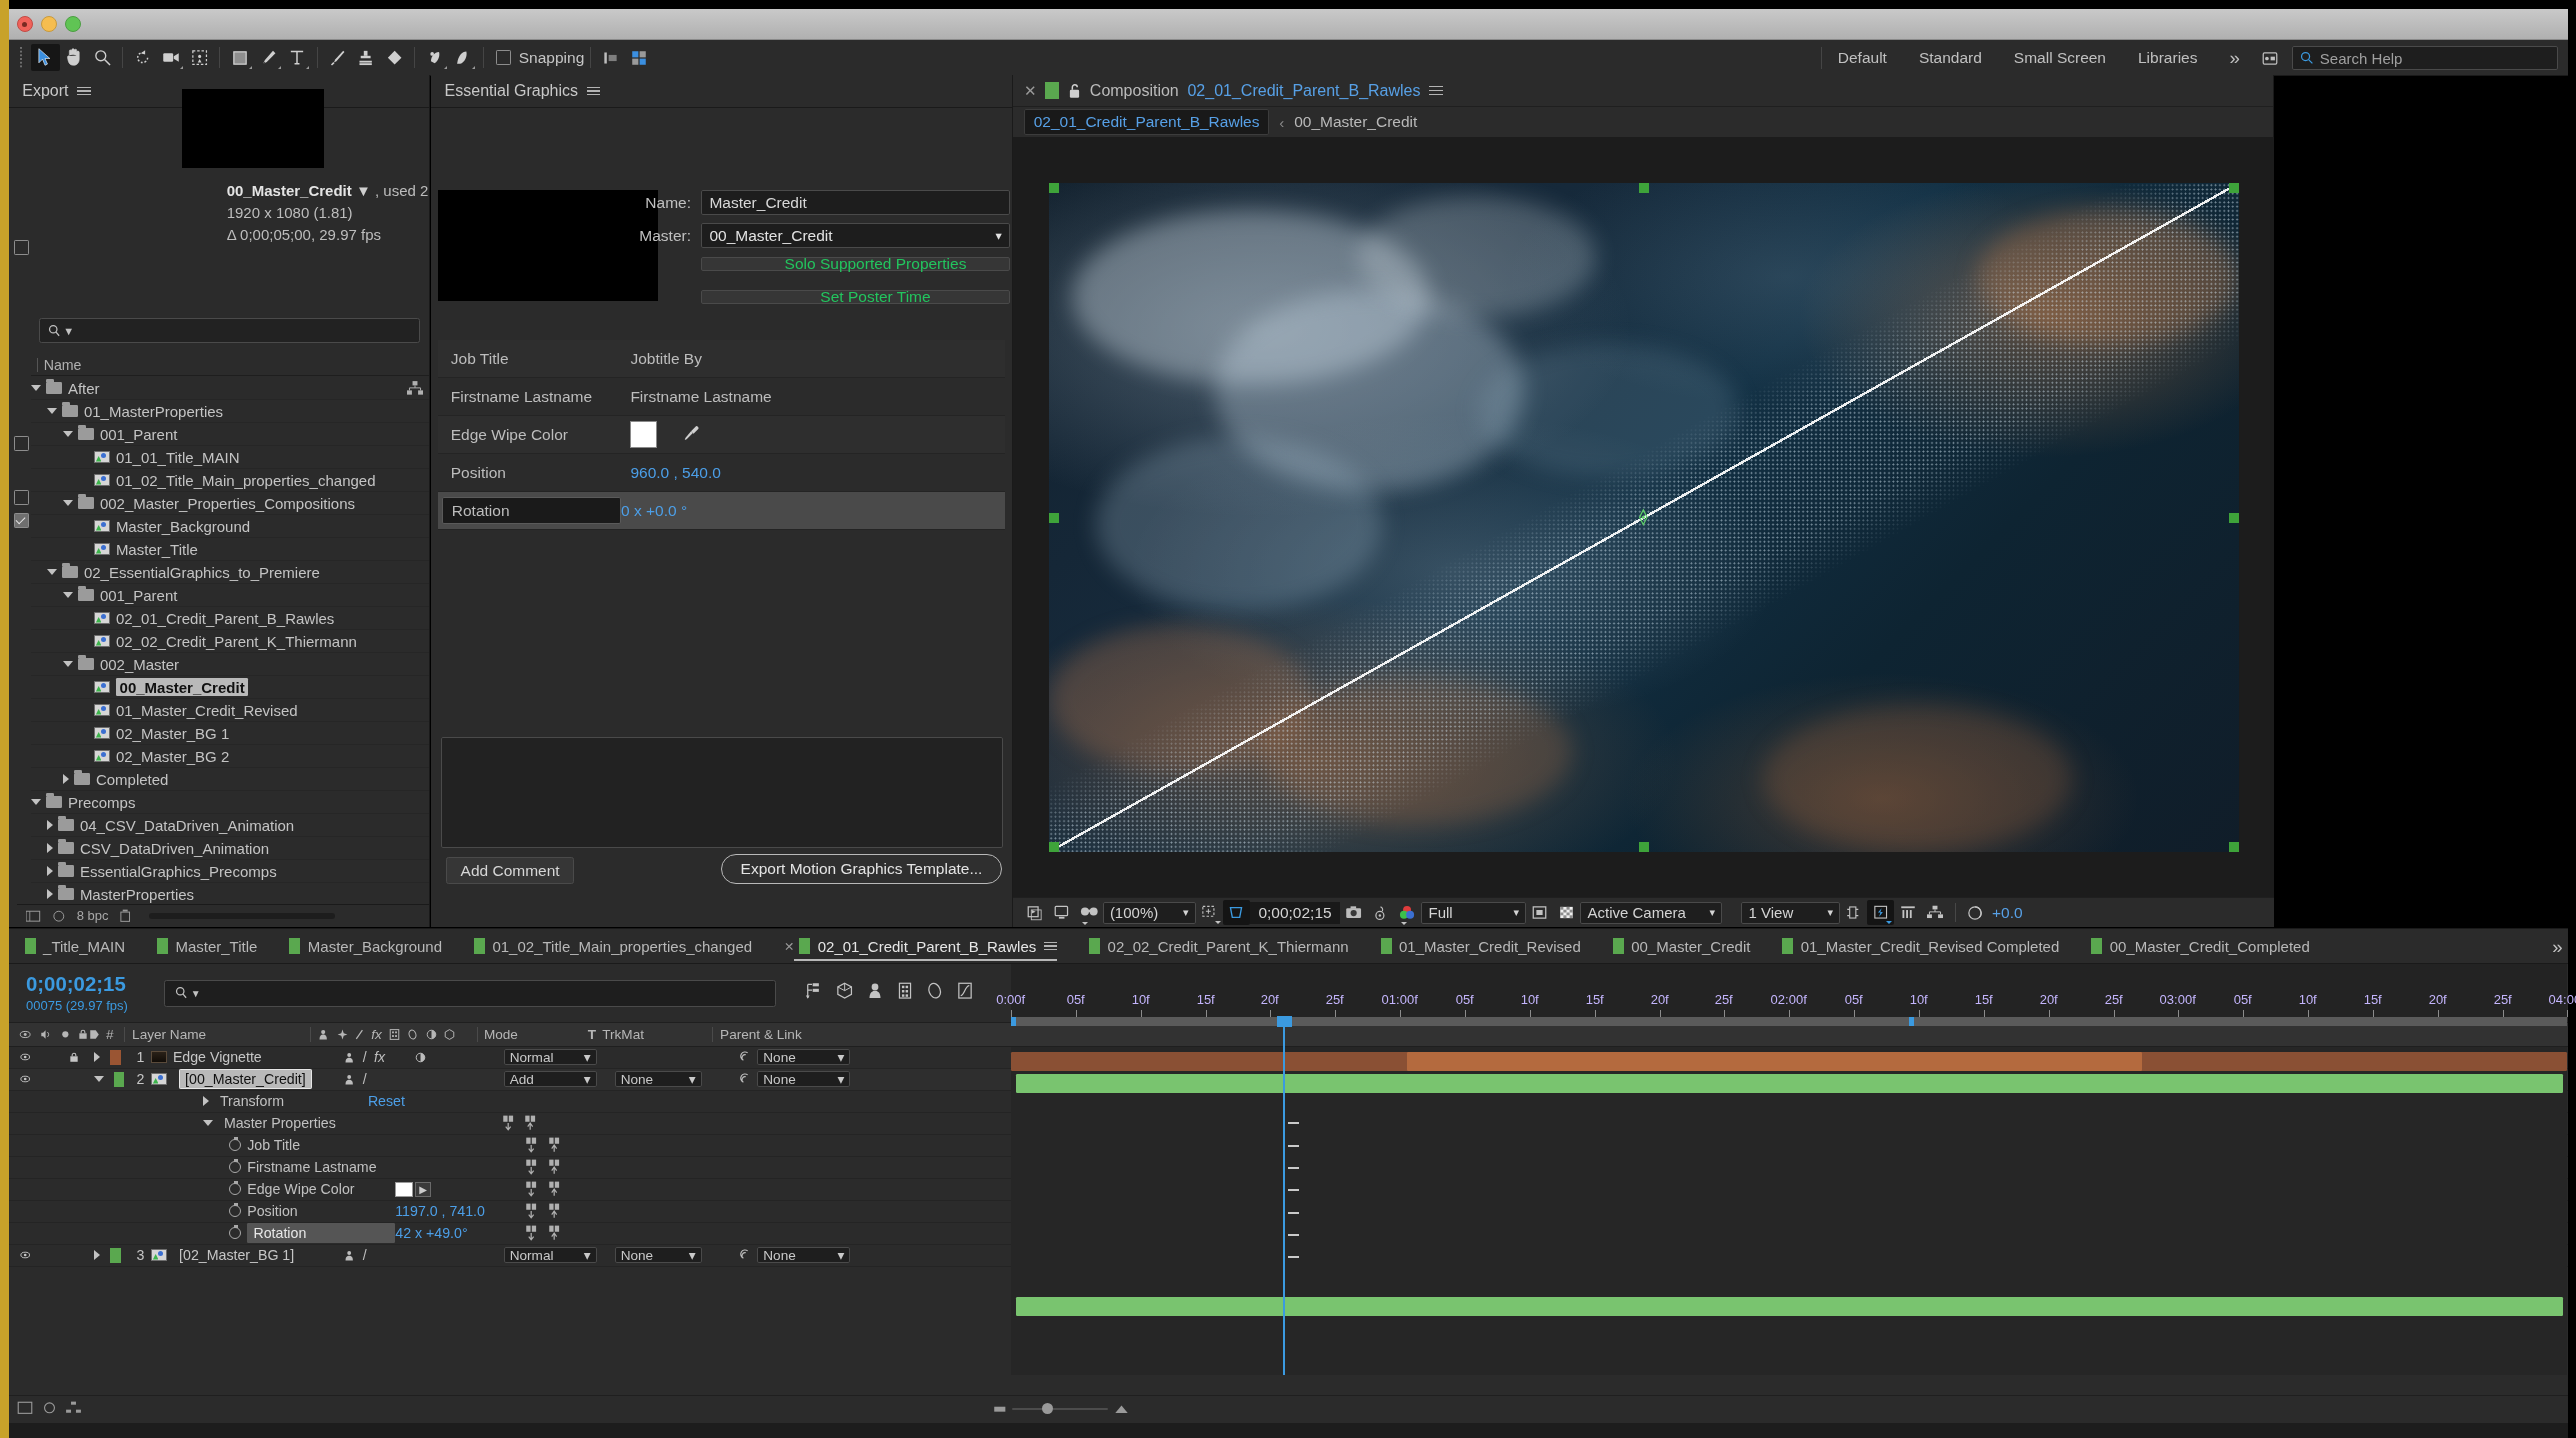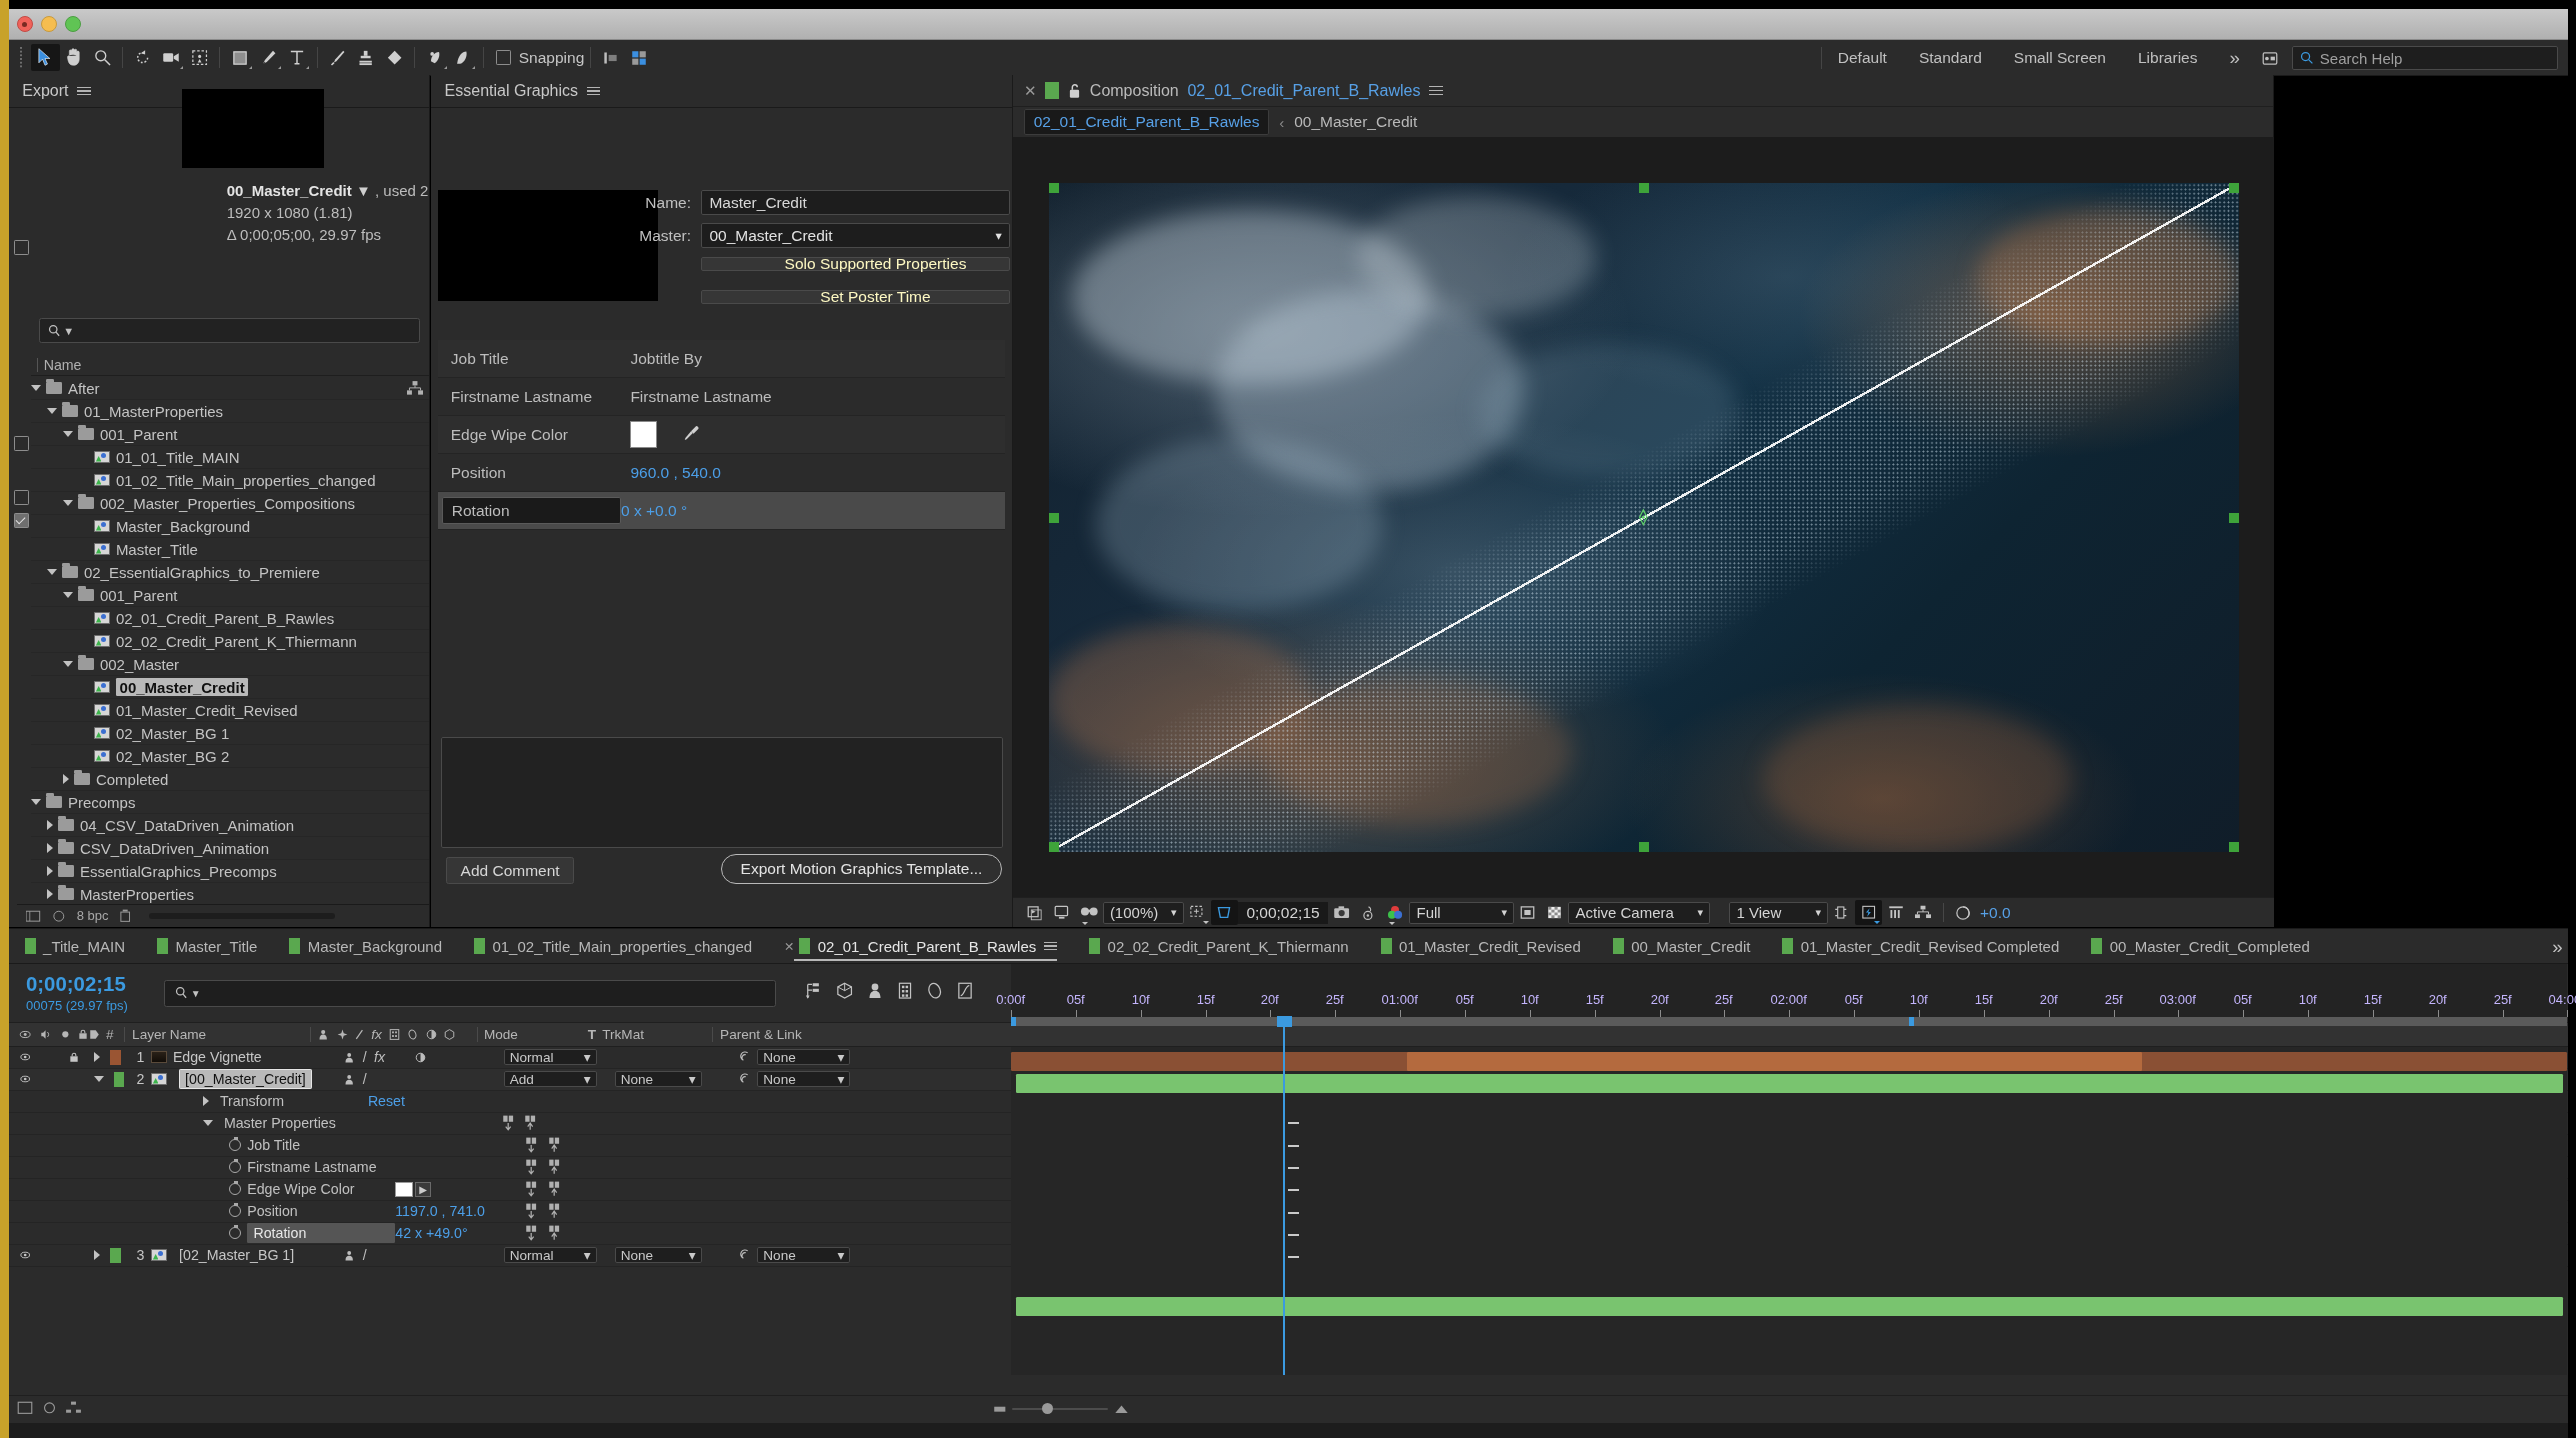--- a/index.html
+++ b/index.html
@@ -98,21 +98,21 @@
   
   #eg{left:431px;top:75px;width:582px;height:852px;border-right:1.2px solid #1a1a1a;}
   #eg-thumb{position:absolute;left:7.4px;top:115px;width:220px;height:111px;background:#000;}
   .eg-fieldrow{position:absolute;display:flex;align-items:center;gap:10px;}
   .eg-lbl{width:74px;text-align:right;font-size:15.5px;color:#c0c0c0;}
   .eg-input{width:309px;height:25px;background:#1d1d1d;border:0.6px solid #4a4a4a;border-radius:1.9px;
     display:flex;align-items:center;padding:0 7.4px;font-size:15.5px;color:#d8d8d8;}
   .eg-select{width:309px;height:25px;background:#1d1d1d;border:0.6px solid #4a4a4a;border-radius:1.9px;
     display:flex;align-items:center;justify-content:space-between;padding:0 7.4px;font-size:15.5px;color:#e2e2e2;}
   .eg-btn{width:309px;height:14px;background:#363636;border:0.6px solid #4a4a4a;border-radius:1.9px;
-    display:flex;align-items:center;justify-content:center;font-size:15.5px;color:#fef9c3;padding-left:40px;}
+    display:flex;align-items:center;justify-content:center;font-size:15.5px;color:#22c55e;padding-left:40px;}
   #eg-props{position:absolute;left:7.4px;top:265px;width:567px;}
   .prop-row{height:38px;border-bottom:0.6px solid #242424;display:flex;align-items:center;background:#2e2e2e;}
   .prop-row:nth-child(even){background:#2b2b2b;}
   .prop-row.sel{background:#4a4a4a;}
   .prop-name{width:192px;padding-left:12.4px;font-size:15.5px;color:#bdbdbd;}
   .prop-row.sel .prop-name{background:#1a1a1a;border:0.6px solid #5a5a5a;border-radius:1.9px;
     width:179px;margin-left:3.7px;padding-left:8.7px;height:27px;display:flex;align-items:center;}
   .prop-val{font-size:15.5px;color:#bdbdbd;}
   .prop-val.blue{color:#4c9fe8;}
   .swatch{width:27px;height:27px;background:#fff;border:1.2px solid #8a8a8a;}
@@ -732,21 +732,21 @@
         </svg>
     </div>
     <div class="cb-ic">
       <svg width="18.6" height="13.6" viewBox="0 0 30 22">
           <circle cx="8" cy="9" r="6.5" fill="#c3c3c3"></circle>
           <circle cx="22" cy="9" r="6.5" fill="#c3c3c3"></circle>
           <rect x="12" y="6" width="6" height="4" fill="#c3c3c3"></rect>
         </svg>
       <div style="position:absolute;bottom:0;left:6.8px;width:0;height:0;border-left:3.1px solid transparent;border-right:3.1px solid transparent;border-top:3.7px solid #c3c3c3;"></div>
     </div>
-    <div class="cb-sel" style="width:81px;">
+    <div class="cb-sel" style="width:93px;">
       <span>(100%)</span>
       <span style="font-size:11px;">▾</span>
     </div>
     <div class="cb-ic">
       <svg width="16" height="15" viewBox="0 0 26 24">
           <rect x="3" y="2" width="18" height="16" fill="none" stroke="#c3c3c3" stroke-width="1.8" stroke-dasharray="4 3"></rect>
           <path d="M12 6 V14 M8 10 H16" stroke="#c3c3c3" stroke-width="1.6"></path>
         </svg>
       <div style="position:absolute;bottom:0.6px;right:1.9px;width:0;height:0;border-left:3.1px solid transparent;border-right:3.1px solid transparent;border-top:3.7px solid #c3c3c3;"></div>
     </div>

